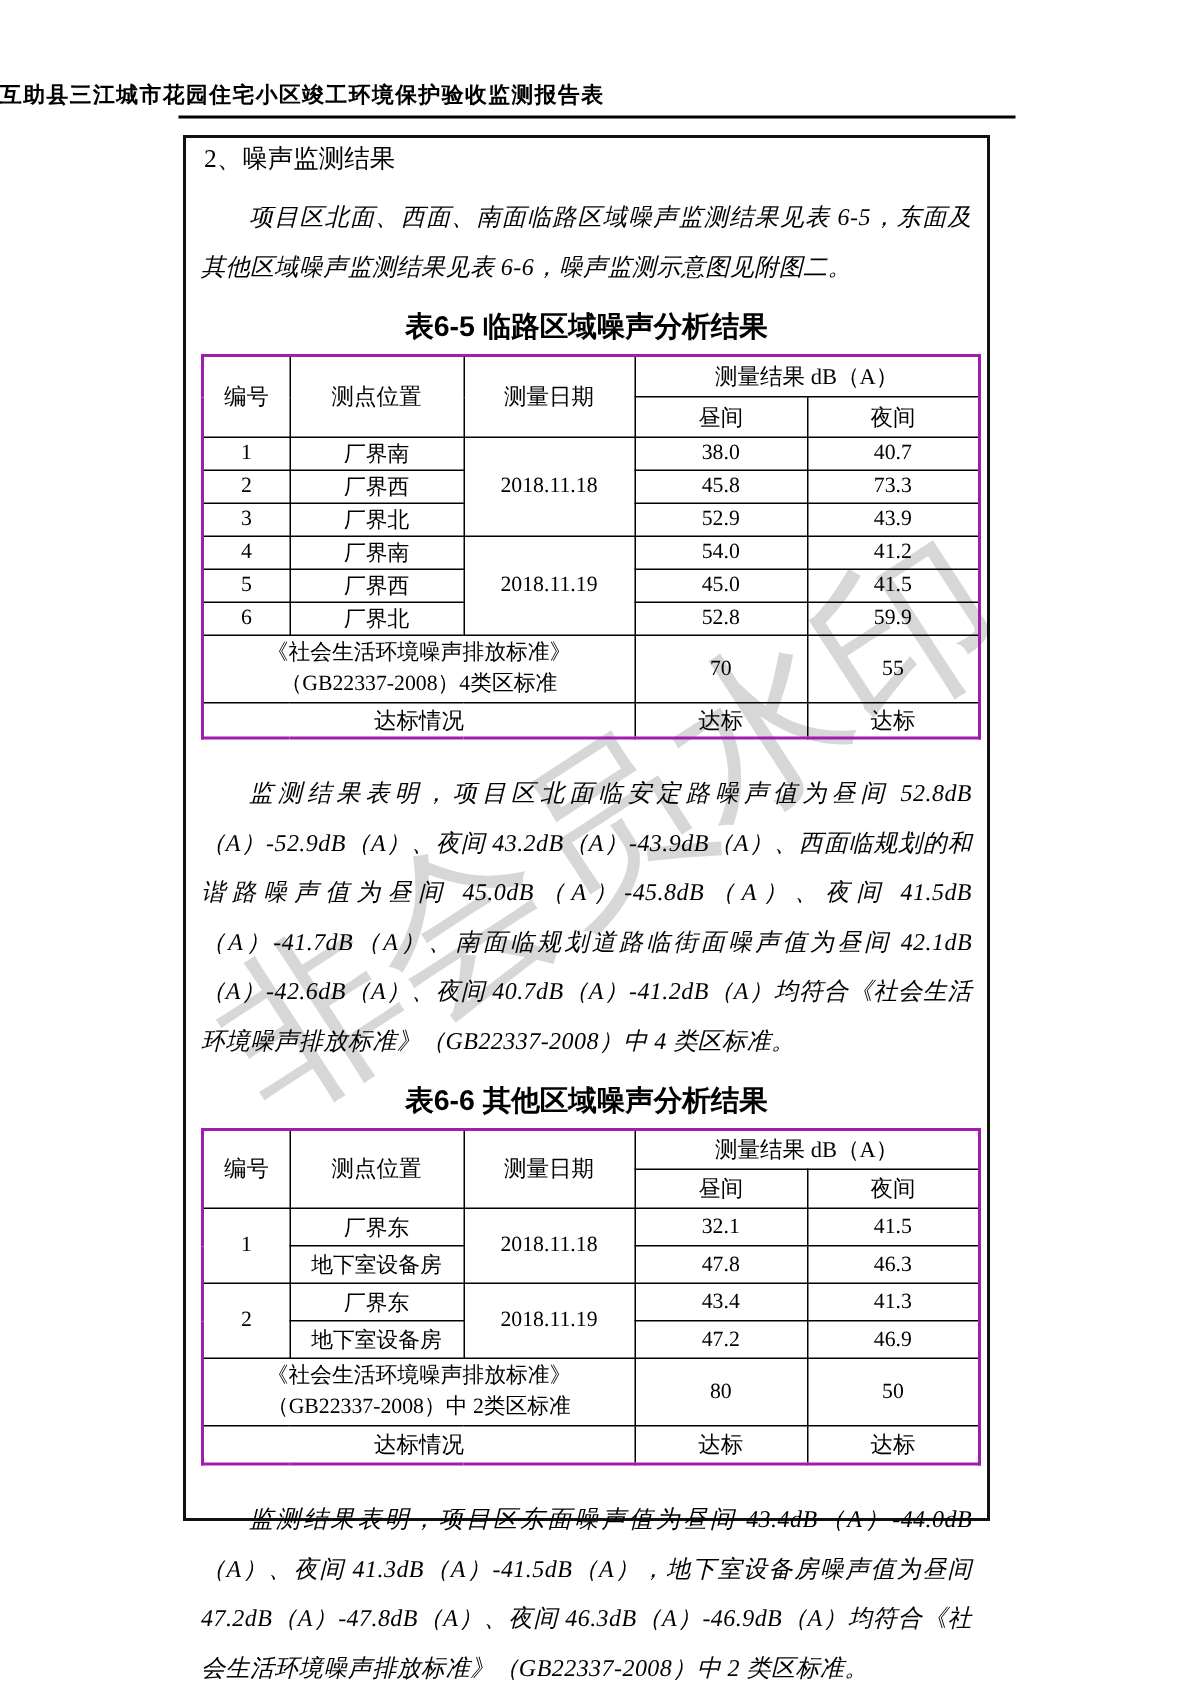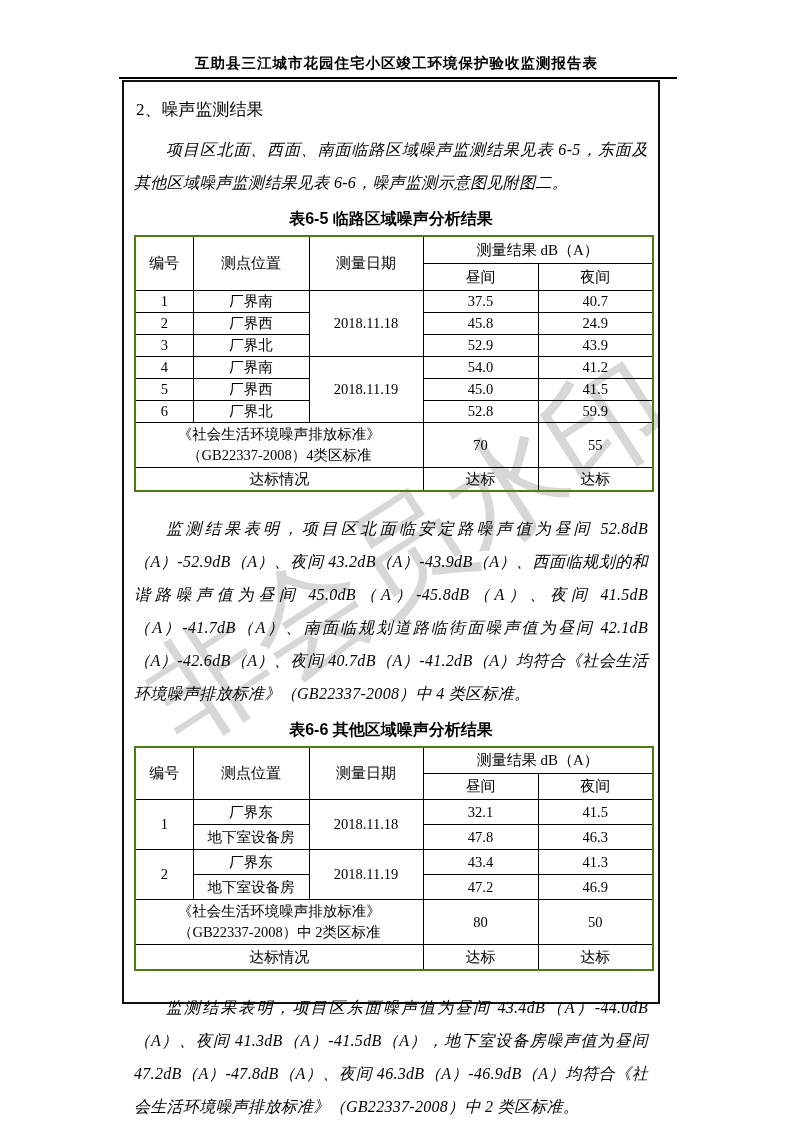--- a/index.html
+++ b/index.html
@@ -9,42 +9,42 @@
   }
   .watermark{
     position:absolute;left:112px;top:492px;z-index:0;
     font-size:118px;line-height:1;white-space:nowrap;color:#d7d7d7;
     transform:rotate(-33deg);transform-origin:50% 50%;
     font-family:"Liberation Sans","DejaVu Sans",sans-serif;
     user-select:none;pointer-events:none;
   }
   .header-title{
     position:absolute;top:54px;left:0;width:100%;z-index:1;
-    text-align:center;font-size:14.5px;letter-spacing:1px;font-weight:bold;
+    font-size:14.5px;letter-spacing:1px;font-weight:bold;
   }
   .header-rule{
     position:absolute;top:77px;left:119px;width:558px;height:0;z-index:1;
     border-top:2px solid #000;
   }
   .content-box{
-    position:absolute;left:122px;top:80px;width:538px;height:924px;z-index:1;
-    border:2px solid #111;box-sizing:border-box;padding:14px 10px 0 10px;
+    position:absolute;left:122px;top:90px;width:538px;height:924px;z-index:1;
+    border:2px solid #111;box-sizing:border-box;padding:0 10px 0 10px;
   }
   .section-heading{font-size:17px;margin:2px 0 12px 2px;}
   .para{
     font-size:16px;line-height:33px;text-align:justify;margin:0;
     text-indent:2em;letter-spacing:0.3px;font-style:italic;
   }
   .table-title{
-    text-align:center;font-weight:bold;font-size:16px;margin:10px 0 5px 0;
+    text-align:center;font-weight:bold;font-size:19px;margin:10px 0 5px 0;
     font-family:"Liberation Sans","DejaVu Sans",sans-serif;
   }
   table.noise{
     border-collapse:collapse;margin:0 auto;width:518px;table-layout:fixed;
-    border:2px solid #4d7c0f;
+    border:2px solid #a21caf;
   }
   table.noise td{
     border:1px solid #000;text-align:center;vertical-align:middle;
     font-size:14.5px;padding:0;
   }
   table.t65 td.hrow{height:26px;font-size:15px;}
   table.t65 td.drow{height:21px;}
   table.t65 td.std{height:44px;}
   table.t65 td.cmp{height:22px;font-size:15px;}
   table.t66 td.hrow{height:25px;font-size:15px;}
@@ -91,28 +91,28 @@
           <td class="hrow" colspan="2">测量结果 dB（A）</td>
         </tr>
         <tr>
           <td class="hrow">昼间</td>
           <td class="hrow">夜间</td>
         </tr>
         <tr>
           <td class="drow">1</td>
           <td class="drow">厂界南</td>
           <td class="drow" rowspan="3">2018.11.18</td>
-          <td class="drow">37.5</td>
+          <td class="drow">38.0</td>
           <td class="drow">40.7</td>
         </tr>
         <tr>
           <td class="drow">2</td>
           <td class="drow">厂界西</td>
           <td class="drow">45.8</td>
-          <td class="drow">24.9</td>
+          <td class="drow">73.3</td>
         </tr>
         <tr>
           <td class="drow">3</td>
           <td class="drow">厂界北</td>
           <td class="drow">52.9</td>
           <td class="drow">43.9</td>
         </tr>
         <tr>
           <td class="drow">4</td>
           <td class="drow">厂界南</td>

